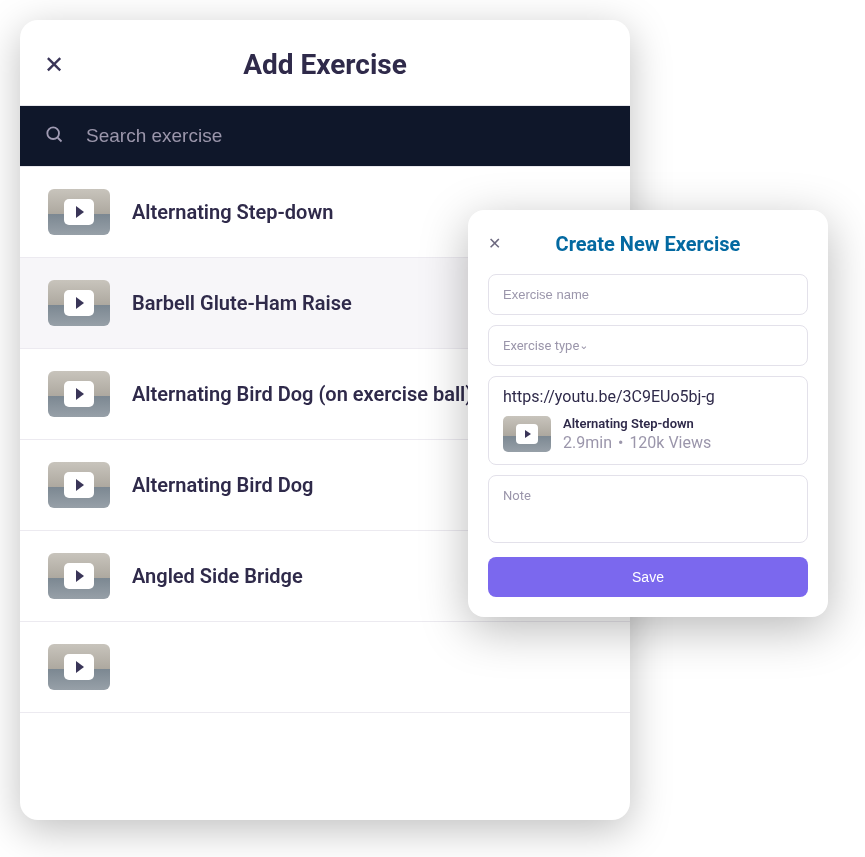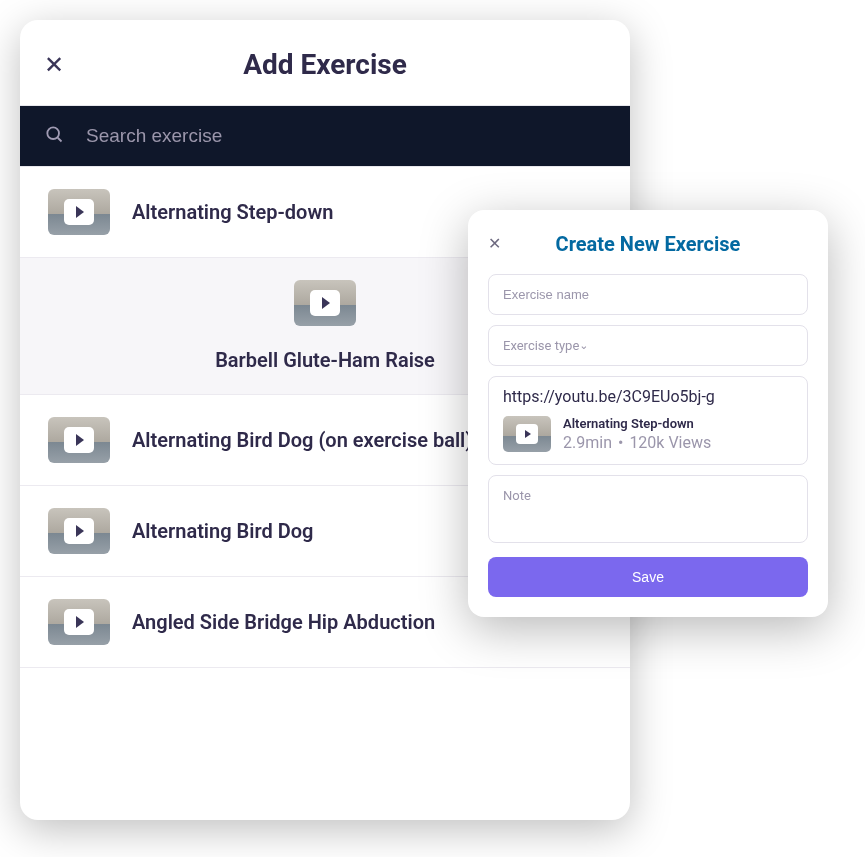--- a/index.html
+++ b/index.html
@@ -66,21 +66,21 @@
     .search-input::placeholder { color: #9b96ab; }
     .list { }
     .list-item {
       display: flex;
       align-items: center;
       padding: 22px 28px;
       gap: 22px;
       border-bottom: 1px solid #eceaf0;
       background: #fff;
     }
-    .list-item.alt { background: #f7f6f9; flex-direction: column; }
+    .list-item.alt { background: #f7f6f9; }
     .thumb {
       width: 62px;
       height: 46px;
       background: linear-gradient(180deg, #c8c4bc 0%, #ada89f 55%, #7c8892 55%, #97a0a8 100%);
       border-radius: 6px;
       position: relative;
       flex-shrink: 0;
     }
     .thumb.small { width: 48px; height: 36px; border-radius:5px; }
     .play-badge {
@@ -257,21 +257,28 @@
           </div>
         </div>
       <span class="item-label">Alternating Bird Dog</span>
     </div>
     <div class="list-item">
       <div class="thumb">
           <div class="play-badge">
             <div class="play-tri"></div>
           </div>
         </div>
-      <span class="item-label">Angled Side Bridge Hip Abduction</span>
+      <span class="item-label">Angled Side Bridge</span>
+    </div>
+    <div class="list-item">
+      <div class="thumb">
+          <div class="play-badge">
+            <div class="play-tri"></div>
+          </div>
+        </div>
     </div>
   </div>
 </div>
 
 <div class="modal">
   <div class="modal-header">
     <span class="modal-close">✕</span>
     <div class="modal-title">Create New Exercise</div>
   </div>
   <input class="field" placeholder="Exercise name" style="">

